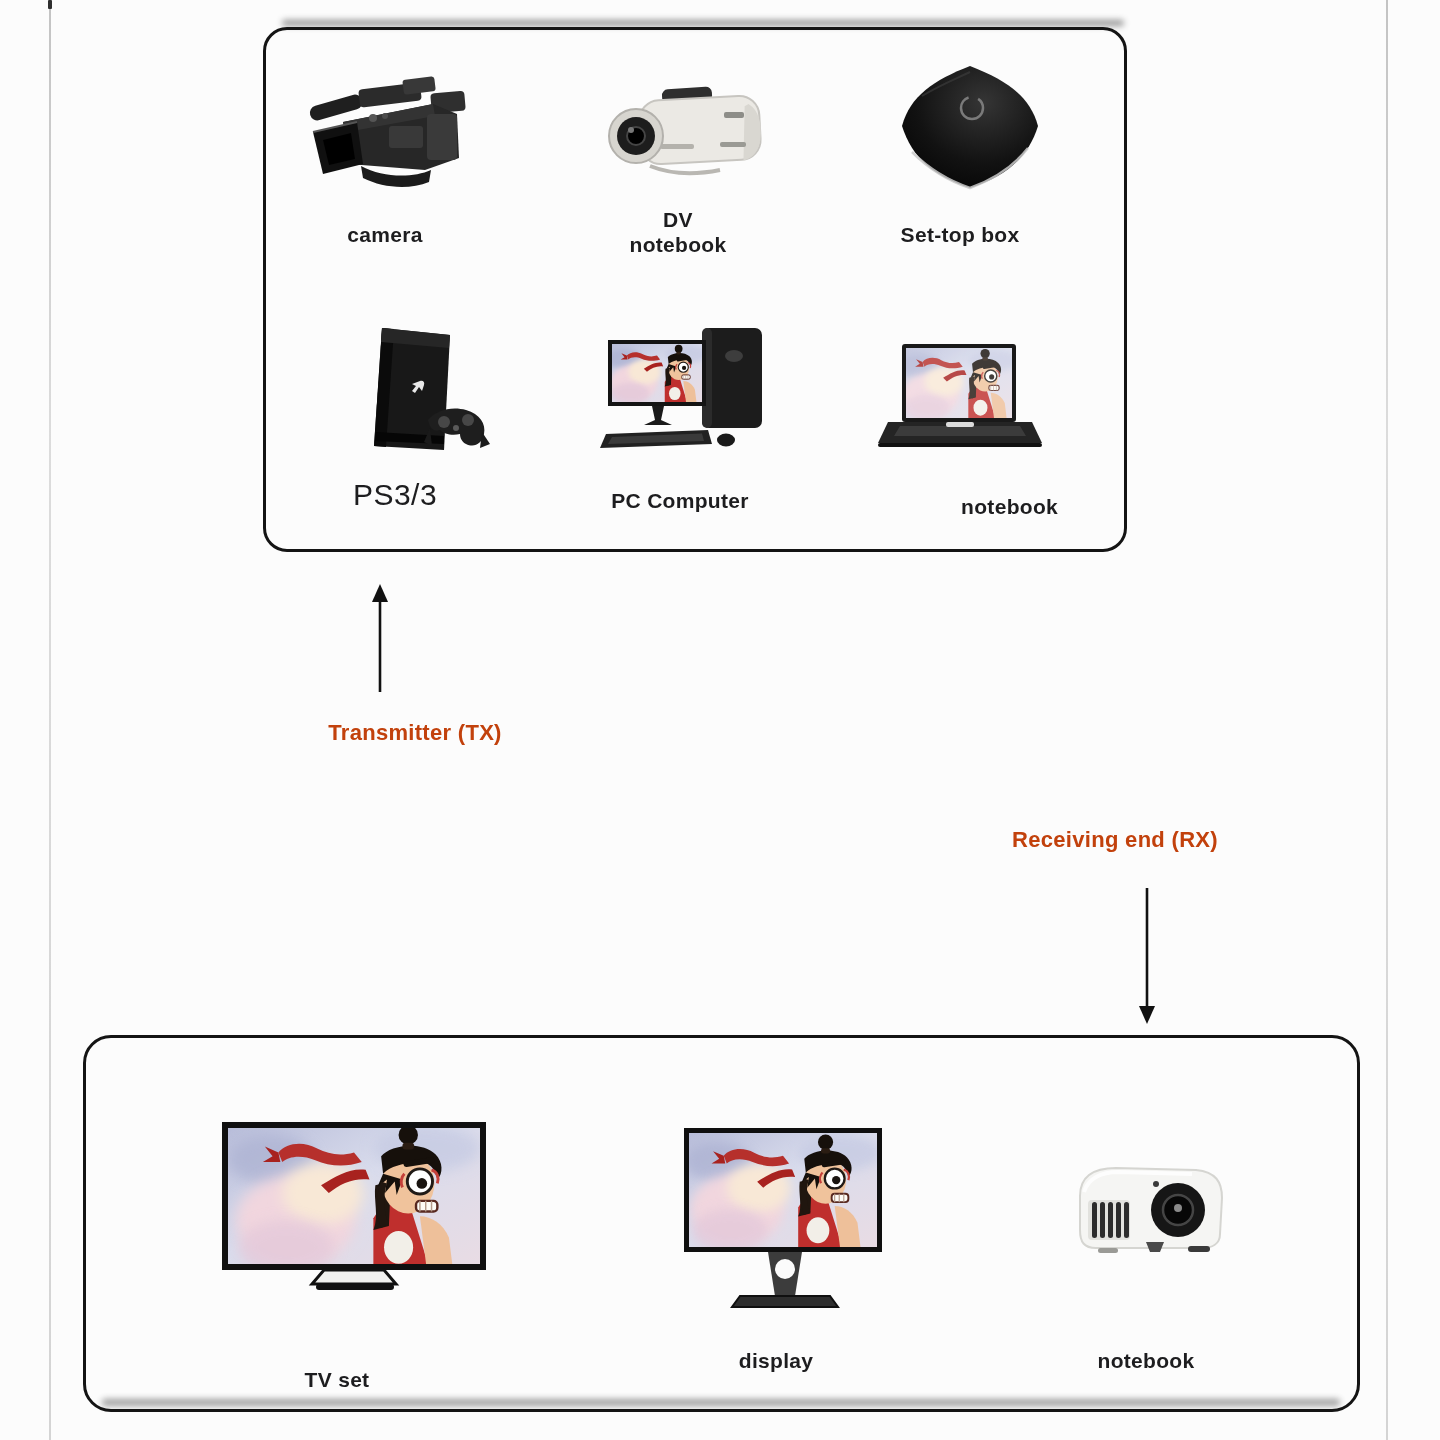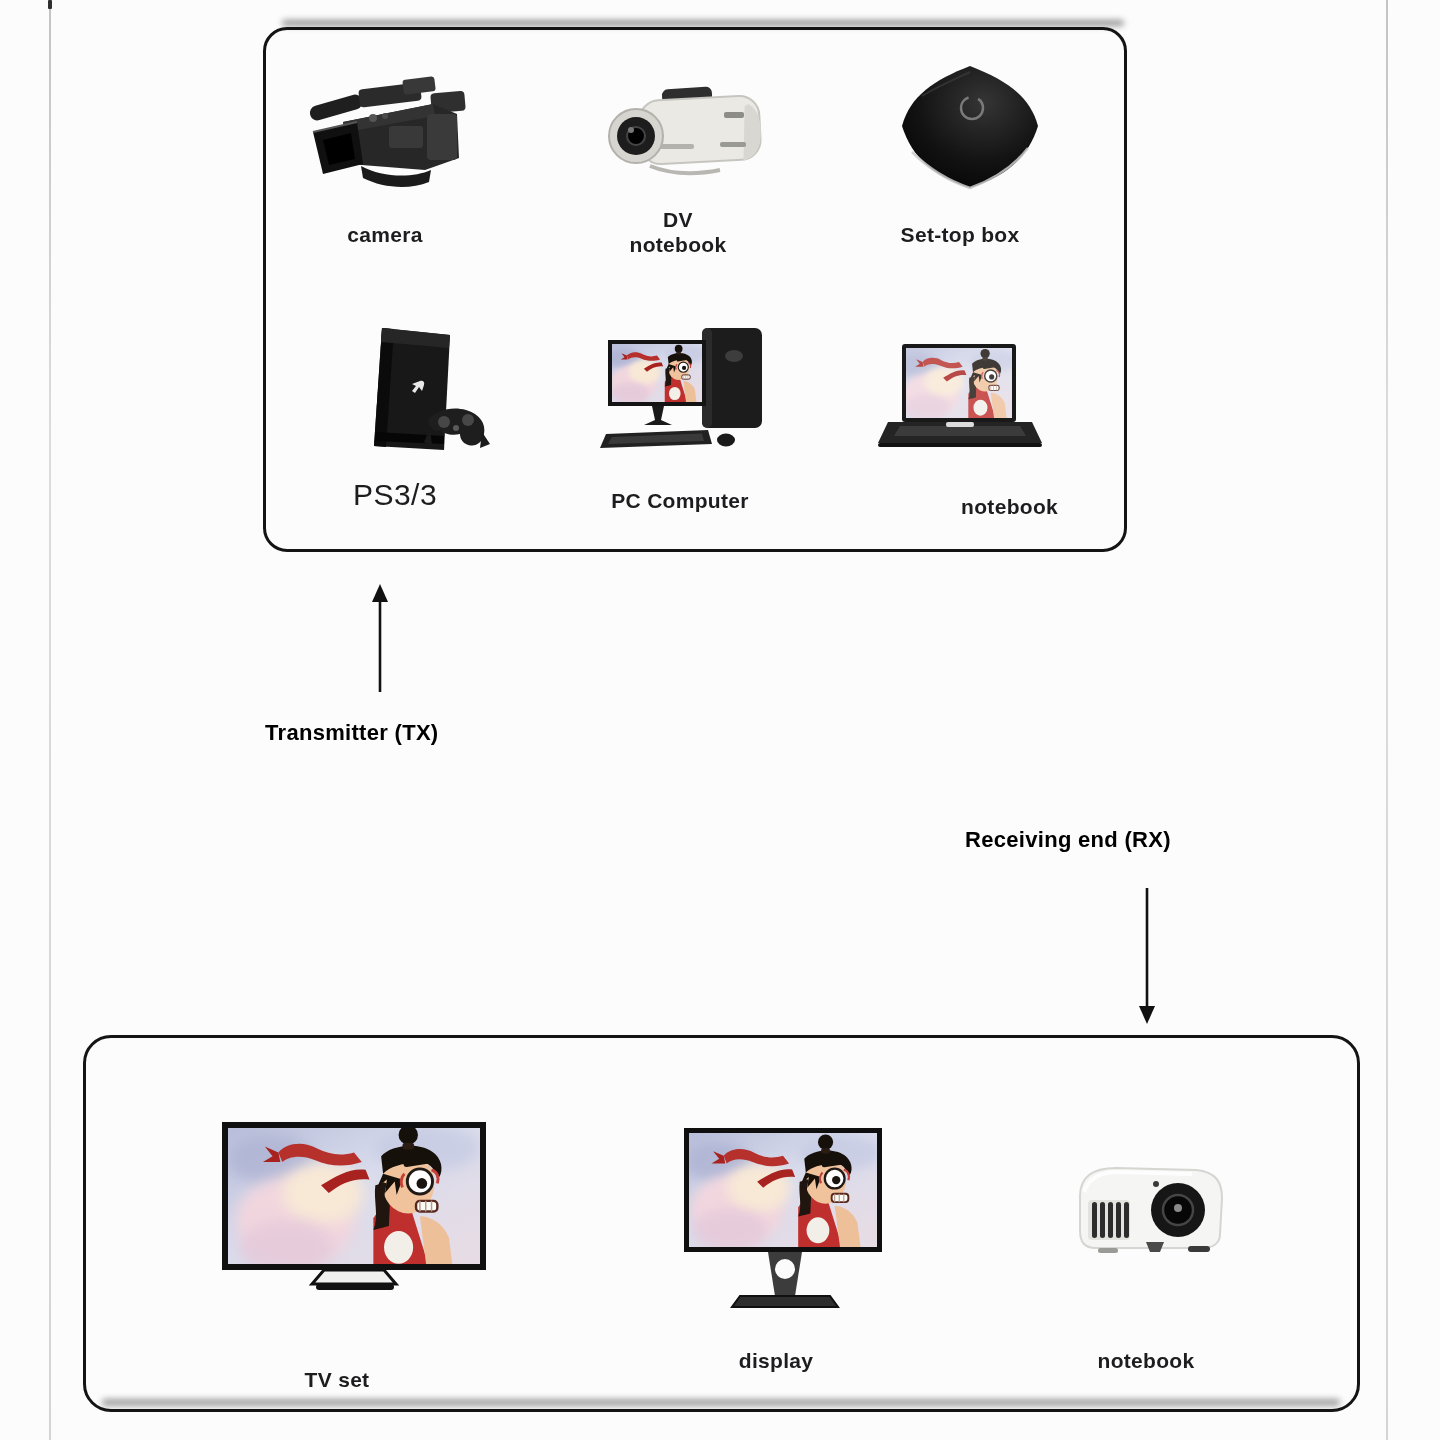--- a/index.html
+++ b/index.html
@@ -23,22 +23,22 @@
   .tx-box{left:263px;top:27px;width:864px;height:525px;}
   .rx-box{left:83px;top:1035px;width:1277px;height:377px;border-radius:28px;}
 
   .abs{position:absolute;}
   .device-label{
     position:absolute;text-align:center;
     font-size:21px;font-weight:600;letter-spacing:.3px;color:#1d1d1f;line-height:25px;
   }
   .ps-label{font-size:30px;font-weight:500;letter-spacing:.5px;}
   .flow-label{
-    position:absolute;text-align:left;
-    font-size:22px;font-weight:600;letter-spacing:.3px;color:#000000;
+    position:absolute;text-align:center;
+    font-size:22px;font-weight:600;letter-spacing:.3px;color:#c2410c;
   }
   svg{display:block;}
 </style>
 </head>
 <body>
 
 <svg width="0" height="0" style="position:absolute" aria-hidden="true">
   <defs>
     <linearGradient id="skyg" x1="0" y1="0" x2="1" y2="1">
       <stop offset="0" stop-color="#b7bcd9"></stop>

